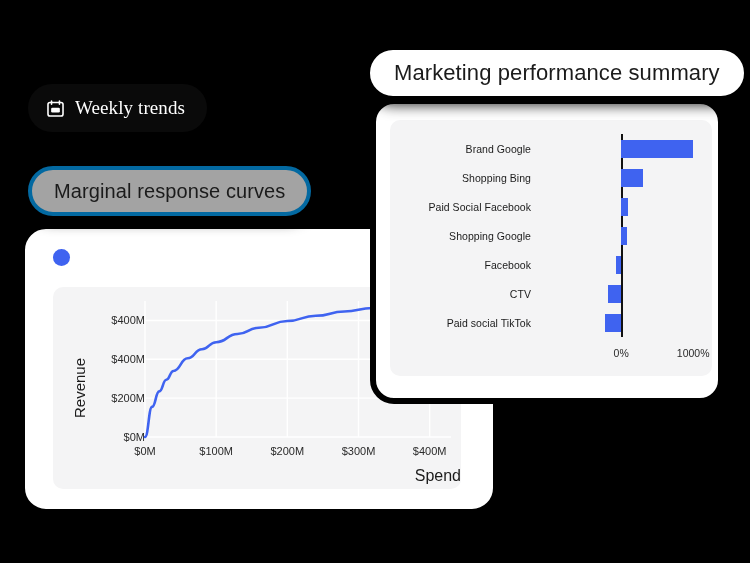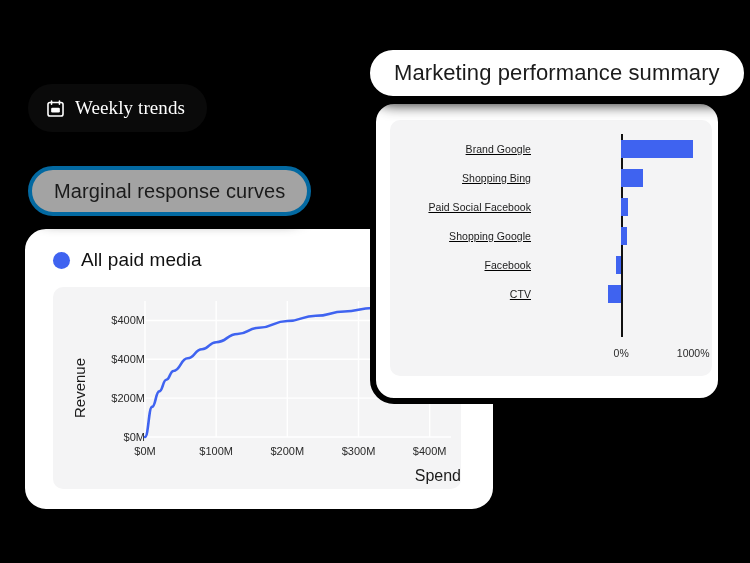--- a/index.html
+++ b/index.html
@@ -133,21 +133,21 @@
   .curve-svg{position:absolute;left:0;top:0;width:100%;height:100%;}
 
   
   .bar-panel{
     position:absolute;
     left:14px;top:16px;
     width:322px;height:256px;
     background:#f4f4f5;
     border-radius:10px;
   }
-  .bar-rows{position:absolute;left:0;top:14px;width:100%;text-decoration:underline;}
+  .bar-rows{position:absolute;left:0;top:14px;width:100%;}
   .bar-row{
     display:flex;align-items:center;
     height:29px;
   }
   .bar-cat{
     width:152px;
     text-align:right;
     padding-right:11px;
     font-size:10.5px;
     color:#1b1b1b;
@@ -186,21 +186,20 @@
 <body>
 
 <div class="stage">
 
   <div class="card-right-shadow"></div>
 
   <div class="card card-left">
 
     <div class="legend">
       <span class="legend-dot"></span>
-      <span class="legend-label">All paid media</span>
     </div>
 
     <div class="plot-panel">
       <div class="ylabel">Revenue</div>
       <div class="ytick-wrap" id="ytickwrap">
           <div class="ytick" style="top: 150px;">$0M</div>
           <div class="ytick" style="top: 111.143px;">$200M</div>
           <div class="ytick" style="top: 72.2857px;">$400M</div>
           <div class="ytick" style="top: 33.4286px;">$400M</div>
         </div>
@@ -262,20 +261,26 @@
             <div class="bar-track">
               <div class="bar-fill" style="width: 5.04px; left: 74.16px; background: rgb(63, 99, 240);"></div>
             </div>
           </div>
           <div class="bar-row">
             <div class="bar-cat">CTV</div>
             <div class="bar-track">
               <div class="bar-fill" style="width: 13.32px; left: 65.88px; background: rgb(63, 99, 240);"></div>
             </div>
           </div>
+          <div class="bar-row">
+            <div class="bar-cat">Paid social TikTok</div>
+            <div class="bar-track">
+              <div class="bar-fill" style="width: 16.56px; left: 62.64px; background: rgb(63, 99, 240);"></div>
+            </div>
+          </div>
         </div>
       <div class="bar-xticks" id="barxticks" style="top: 227px;">
           <div class="bar-xtick" style="left: 231.2px;">0%</div>
           <div class="bar-xtick" style="left: 303.2px;">1000%</div>
         </div>
     </div>
   </div>
 
   <div class="pill pill-dark">
     <svg class="cal-icon" viewBox="0 0 24 24" fill="none">

